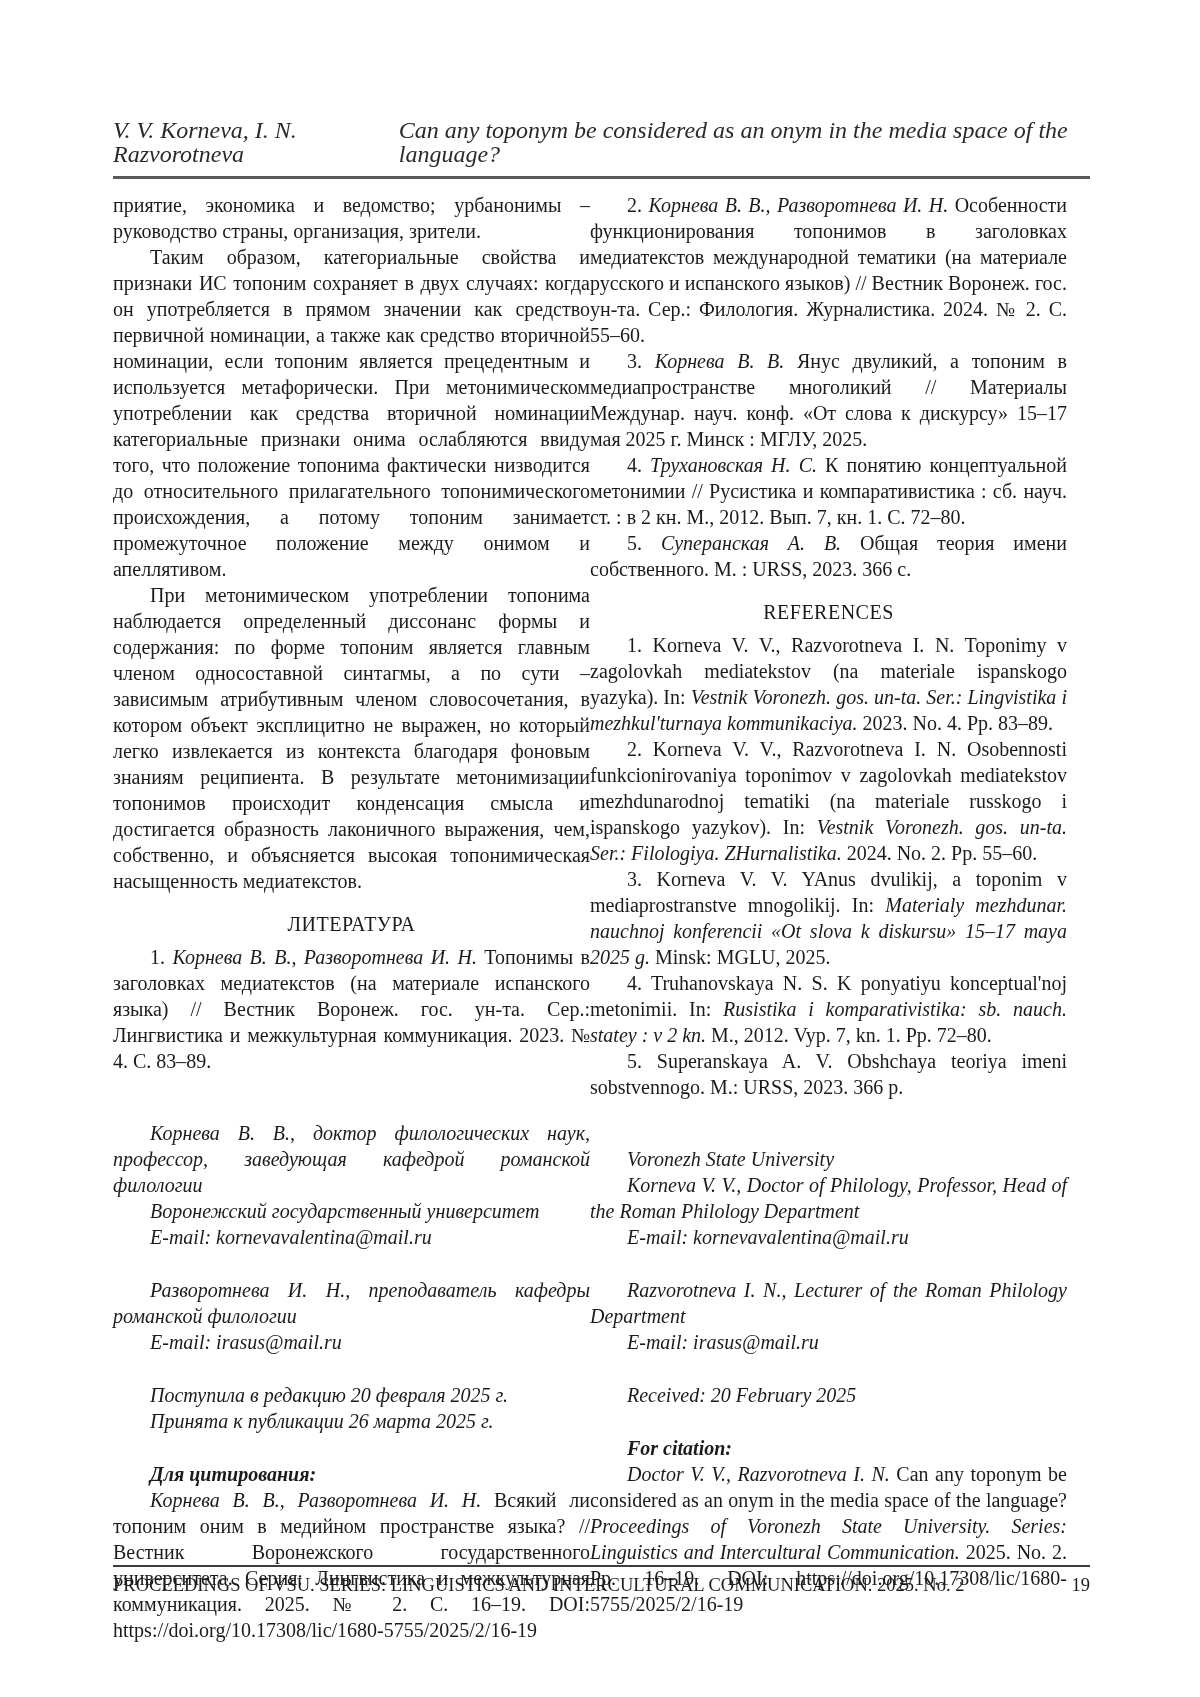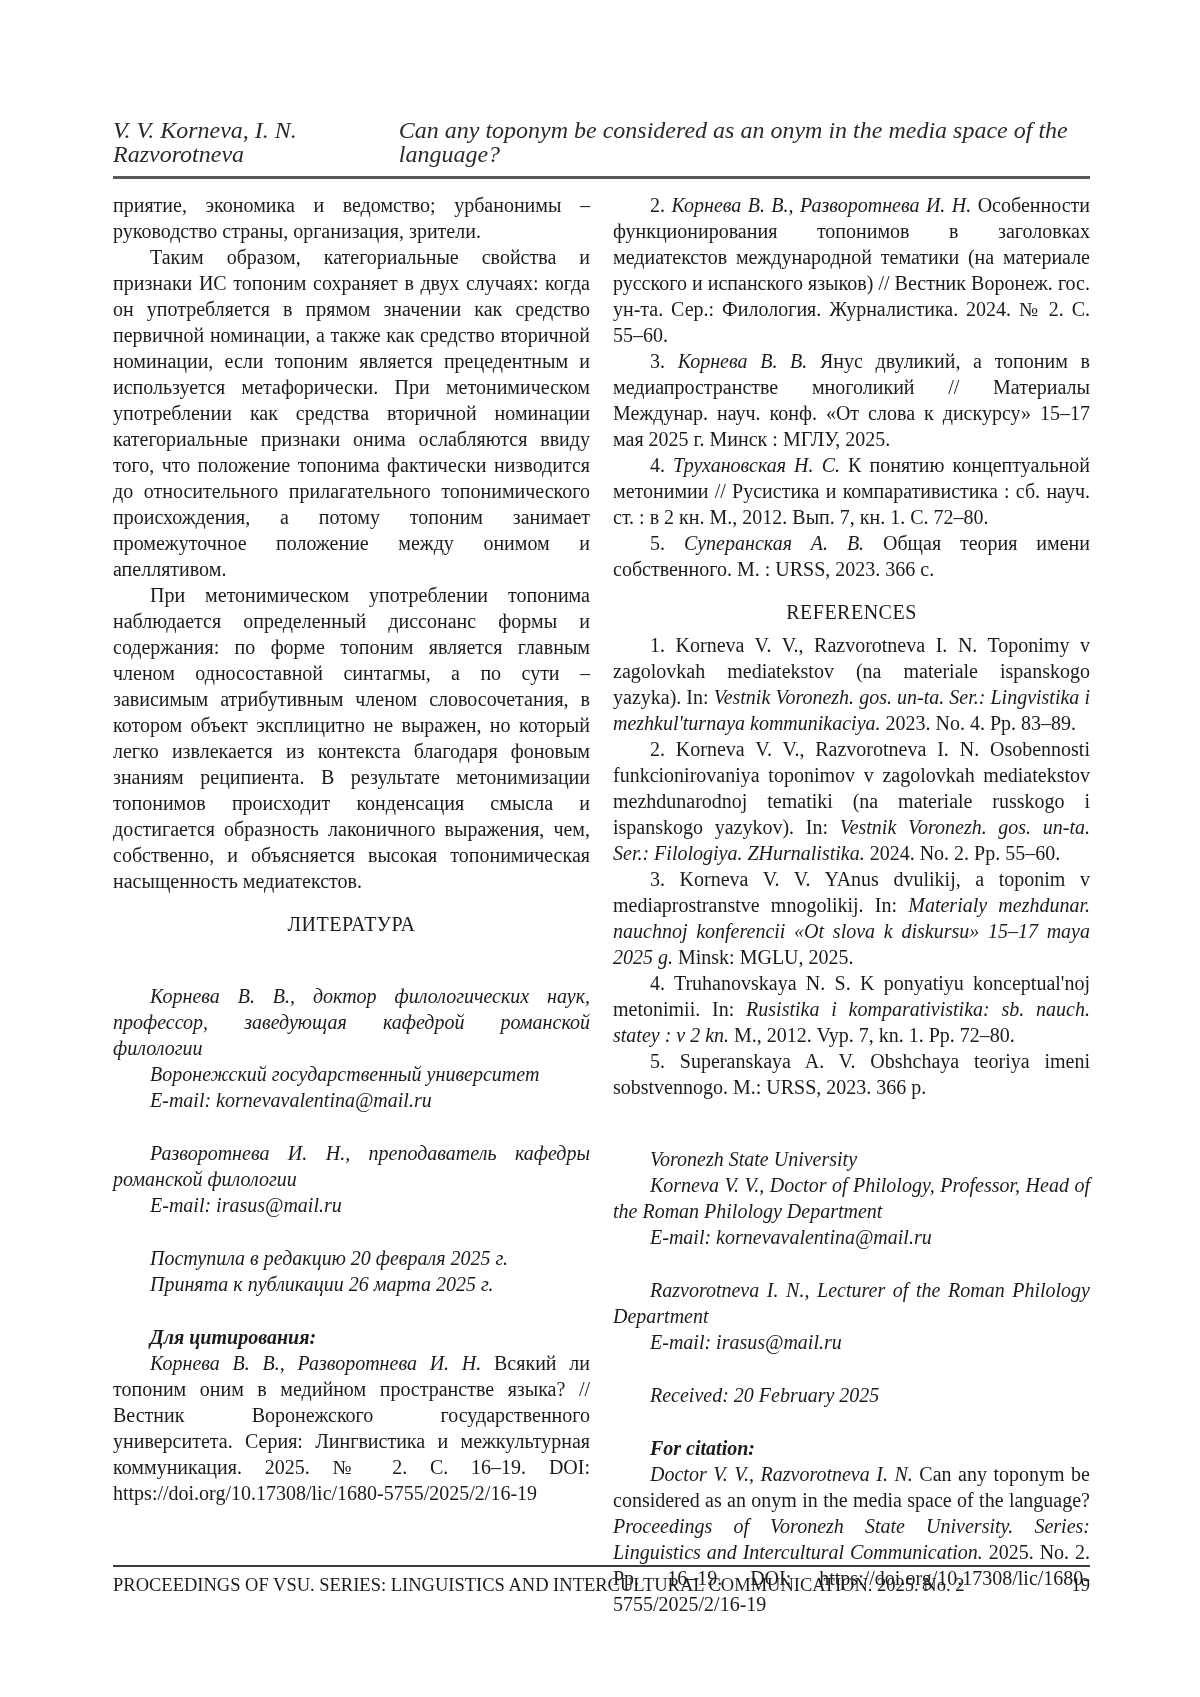--- a/index.html
+++ b/index.html
@@ -27,21 +27,20 @@
     line-height: 24px;
     color: #2a2a2a;
   }
   .header-rule {
     border: none;
     border-top: 3px solid #58595b;
     margin: 10px 0 0 0;
   }
   .cols {
     display: flex;
-    gap: 23px;
     margin-top: 13px;
   }
   .col {
     width: 477px;
     font-size: 20px;
     line-height: 26px;
     text-align: justify;
   }
   .col p { margin: 0; text-indent: 37px; }
   .col p.noindent { text-indent: 0; }
@@ -82,20 +81,21 @@
       <span>V. V. Korneva, I. N. Razvorotneva</span>
       <span>Can any toponym be considered as an onym in the media space of the language?</span>
     </div>
     <hr class="header-rule">
     <div class="cols">
       <div class="col" id="col-left">
           <p class="noindent">приятие, экономика и ведомство; урбанонимы – руководство страны, организация, зрители.</p>
           <p>Таким образом, категориальные свойства и признаки ИС топоним сохраняет в двух случаях: когда он употребляется в прямом значении как средство первичной номинации, а также как средство вторичной номинации, если топоним является прецедентным и используется метафорически. При метонимическом употреблении как средства вторичной номинации категориальные признаки онима ослабляются ввиду того, что положение топонима фактически низводится до относительного прилагательного топонимического происхождения, а потому топоним занимает промежуточное положение между онимом и апеллятивом.</p>
           <p>При метонимическом употреблении топонима наблюдается определенный диссонанс формы и содержания: по форме топоним является главным членом односоставной синтагмы, а по сути – зависимым атрибутивным членом словосочетания, в котором объект эксплицитно не выражен, но который легко извлекается из контекста благодаря фоновым знаниям реципиента. В результате метонимизации топонимов происходит конденсация смысла и достигается образность лаконичного выражения, чем, собственно, и объясняется высокая топонимическая насыщенность медиатекстов.</p>
           <p class="sec-heading">ЛИТЕРАТУРА</p>
+          <p><span>1. </span><span class="it">Корнева В. В., Разворотнева И. Н.</span><span> Топонимы в заголовках медиатекстов (на материале испанского языка) // Вестник Воронеж. гос. ун-та. Сер.: Лингвистика и межкультурная коммуникация. 2023. № 4. С. 83–89.</span></p>
           <div class="group affil-start">
             <p class="affil">Корнева В. В., доктор филологических наук, профессор, заведующая кафедрой романской филологии</p>
             <p class="affil">Воронежский государственный университет</p>
             <p class="affil">E-mail: kornevavalentina@mail.ru</p>
           </div>
           <div class="group">
             <p class="affil">Разворотнева И. Н., преподаватель кафедры романской филологии</p>
             <p class="affil">E-mail: irasus@mail.ru</p>
           </div>
           <div class="group">

